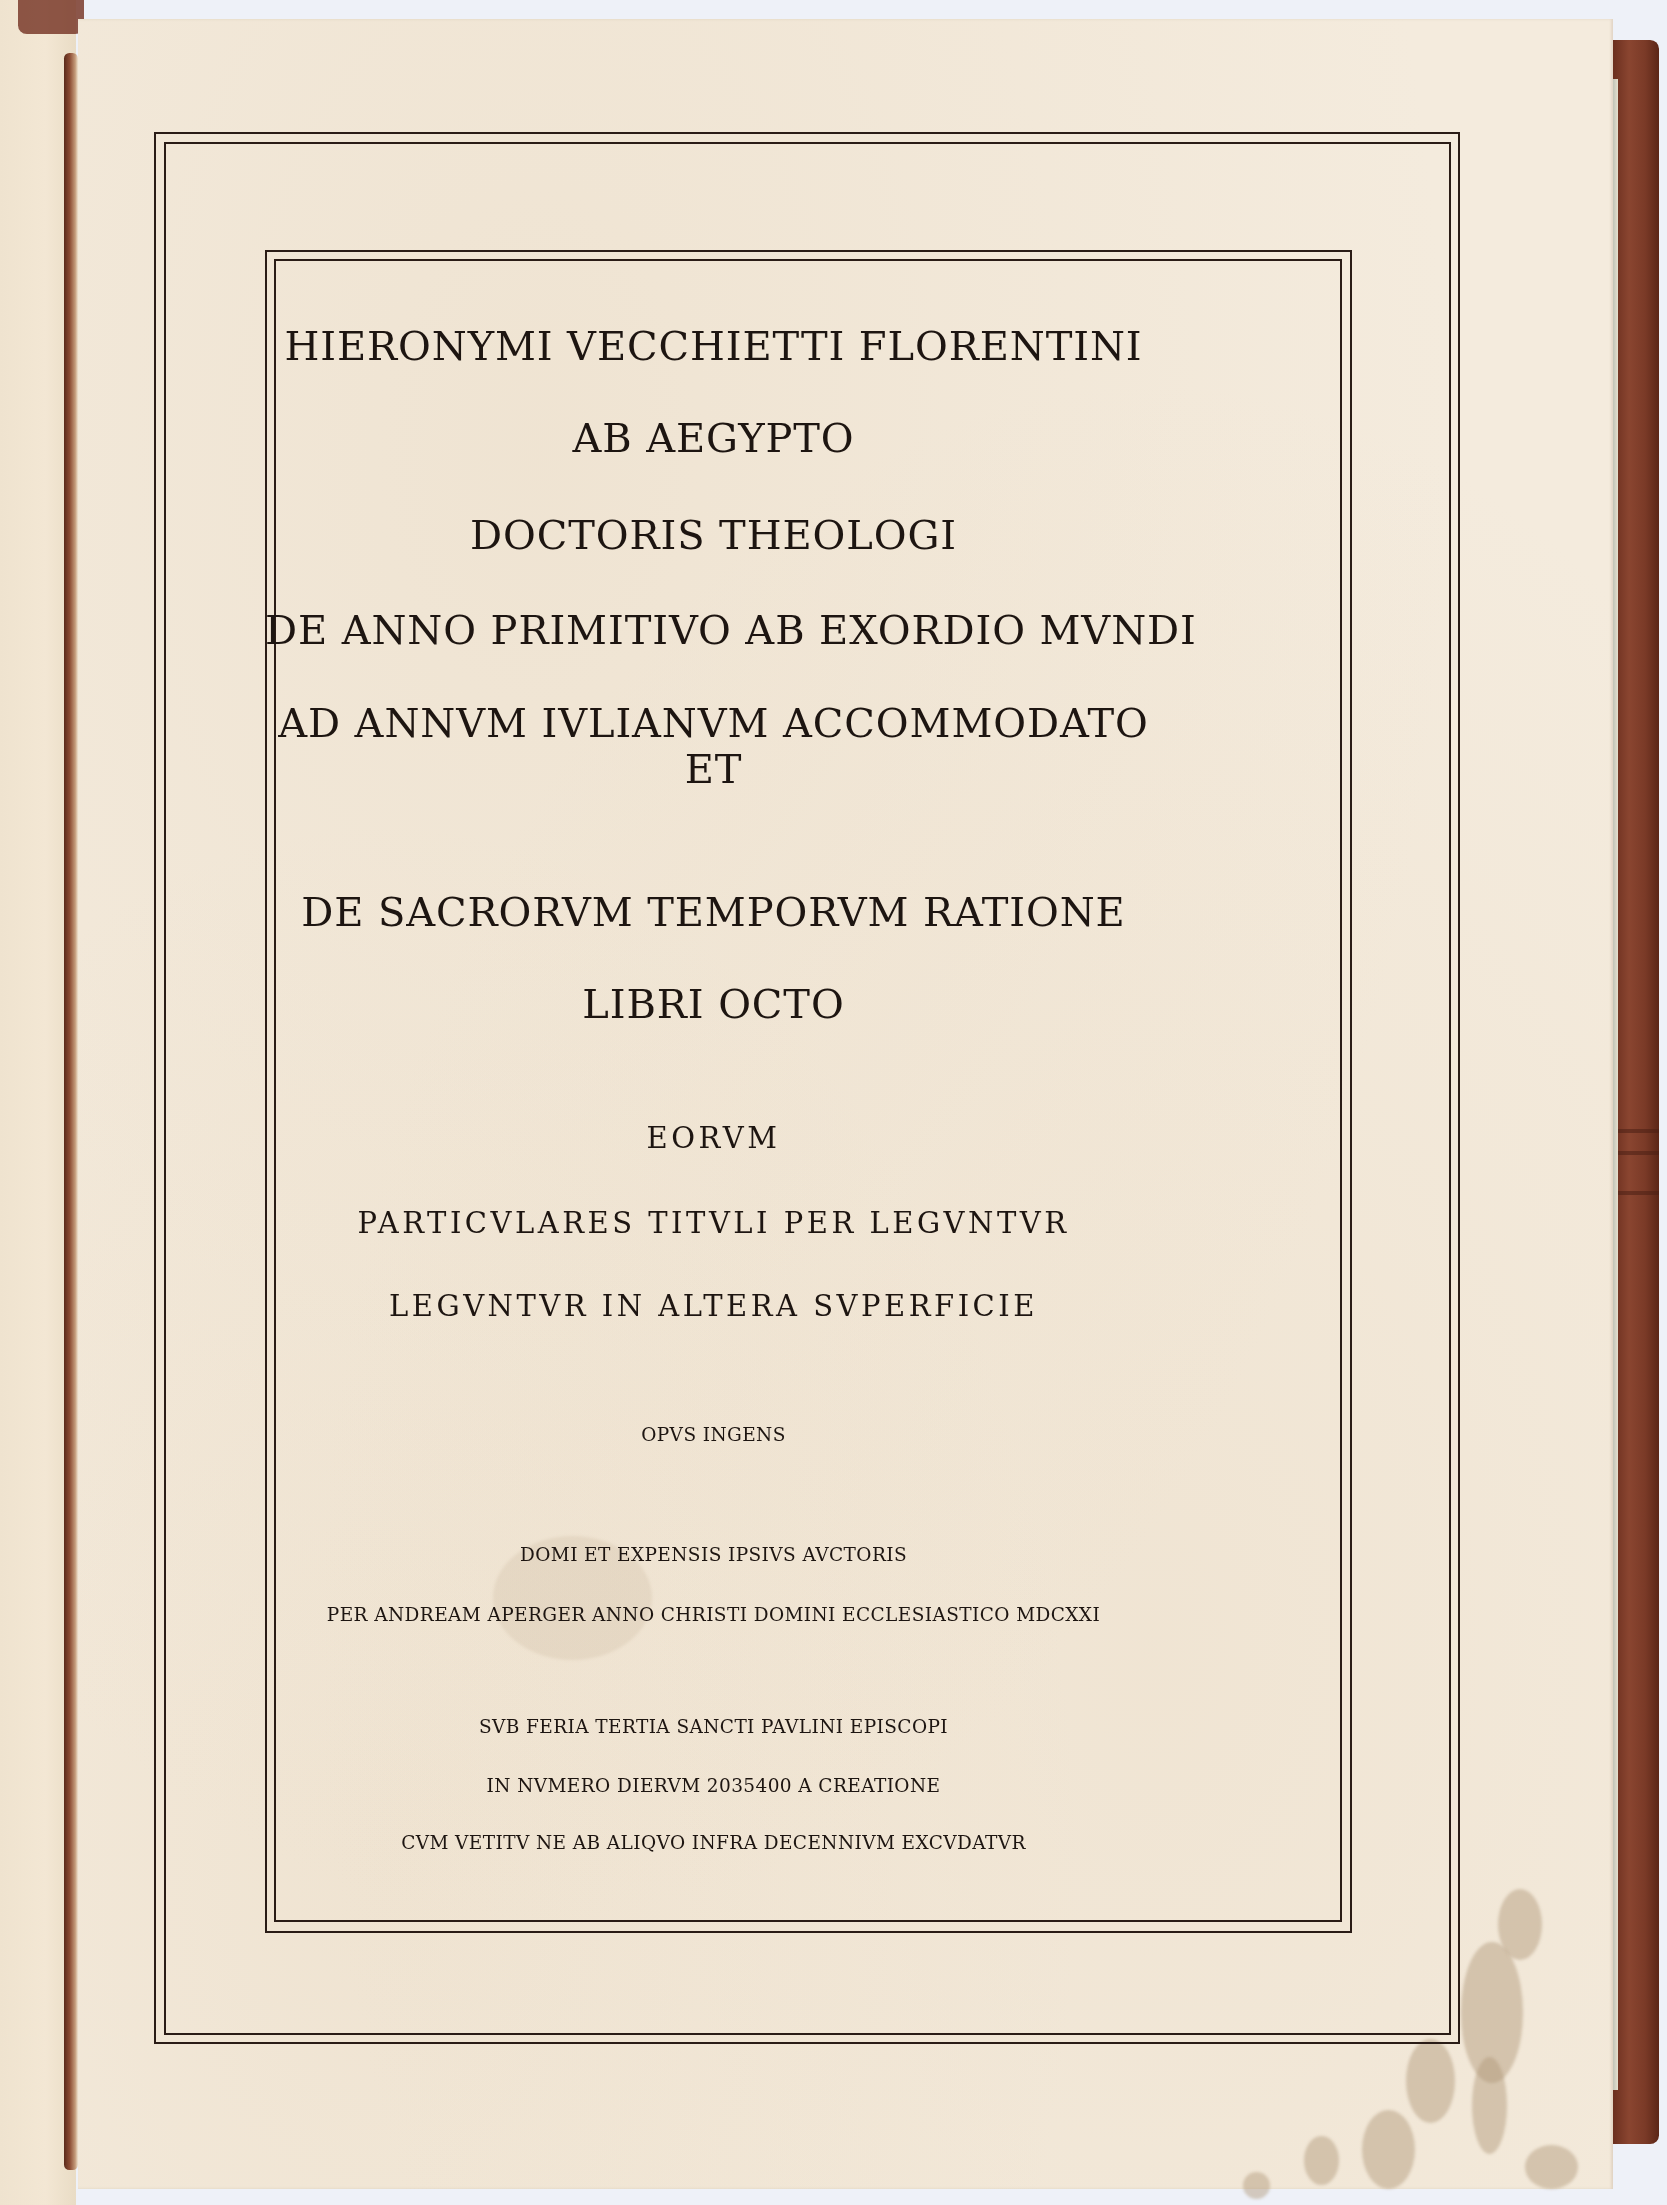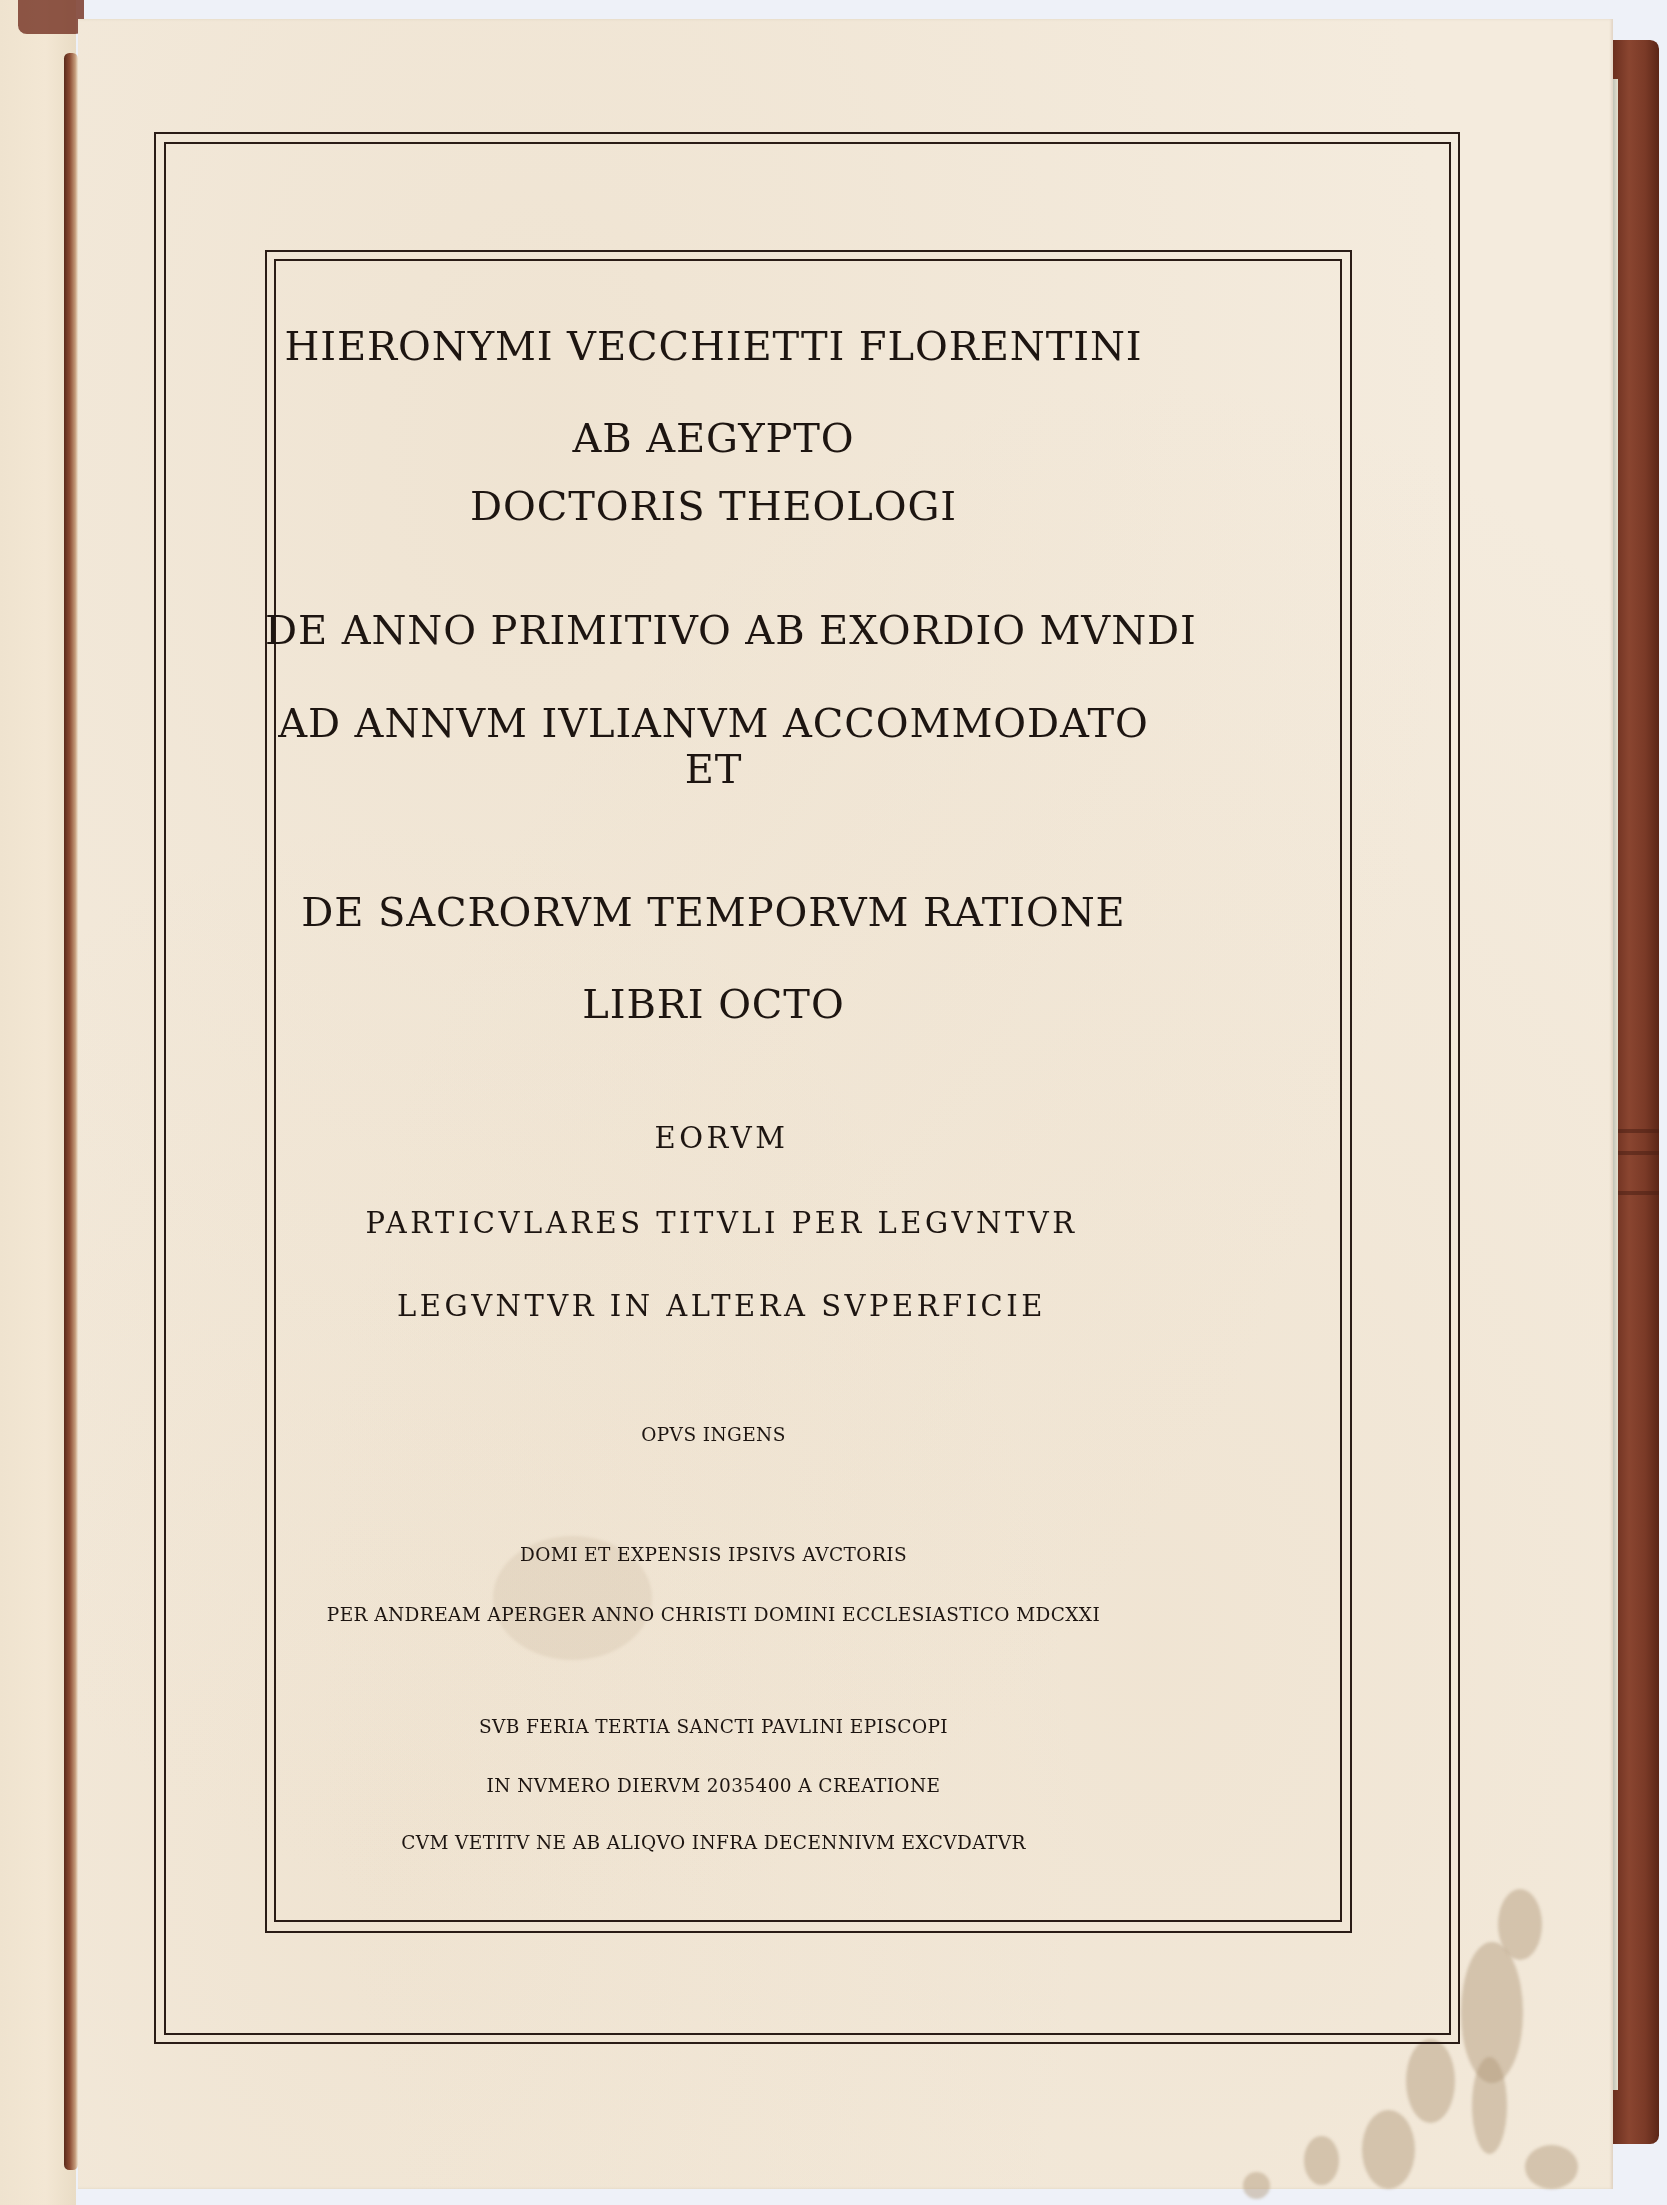--- a/index.html
+++ b/index.html
@@ -51,21 +51,21 @@
   }
   .text-block {
     position: absolute; left: 265px; width: 897px; text-align: center;
     color: #1d1511; white-space: nowrap;
   }
   .line {
     position: absolute; left: 0; width: 100%; text-align: center;
     transform: translateY(-50%);
   }
   .l-lg { font-size: 40px; letter-spacing: 0.9px; }
-  .l-md { font-size: 29px; letter-spacing: 3.5px; margin-left: 8px; }
+  .l-md { font-size: 29px; letter-spacing: 3.5px; }
   .l-sm { font-size: 18.5px; letter-spacing: 0.4px; text-align: center; }
 </style>
 </head>
 <body>
 
 <div class="flyleaf"></div>
 <div class="flyleaf-top-tear"></div>
 <div class="gutter"></div>
 
 <div class="leather"></div>
@@ -88,21 +88,21 @@
 </div>
 
 <div class="frame" style="left:154px;top:132px;width:1302px;height:1908px;"></div>
 <div class="frame" style="left:164px;top:142px;width:1283px;height:1889px;"></div>
 <div class="frame" style="left:265px;top:250px;width:1083px;height:1679px;"></div>
 <div class="frame" style="left:274px;top:259px;width:1064px;height:1659px;"></div>
 
 <div class="text-block" style="top:0;height:2206px;left:265px;">
   <div class="line l-lg" style="top:346px">HIERONYMI VECCHIETTI FLORENTINI</div>
   <div class="line l-lg" style="top:438px">AB AEGYPTO</div>
-  <div class="line l-lg" style="top:506px">DOCTORIS THEOLOGI</div>
+  <div class="line l-lg" style="top:535px">DOCTORIS THEOLOGI</div>
   <div class="line l-lg" style="top:630px">DE ANNO PRIMITIVO AB EXORDIO MVNDI</div>
   <div class="line l-lg" style="top:723px">AD ANNVM IVLIANVM ACCOMMODATO</div>
   <div class="line l-lg" style="top:769px">ET</div>
   <div class="line l-lg" style="top:912px">DE SACRORVM TEMPORVM RATIONE</div>
   <div class="line l-lg" style="top:1004px">LIBRI OCTO</div>
 
   <div class="line l-md" style="top:1138px">EORVM</div>
   <div class="line l-md" style="top:1223px">PARTICVLARES TITVLI PER LEGVNTVR</div>
   <div class="line l-md" style="top:1306px">LEGVNTVR IN ALTERA SVPERFICIE</div>
 

